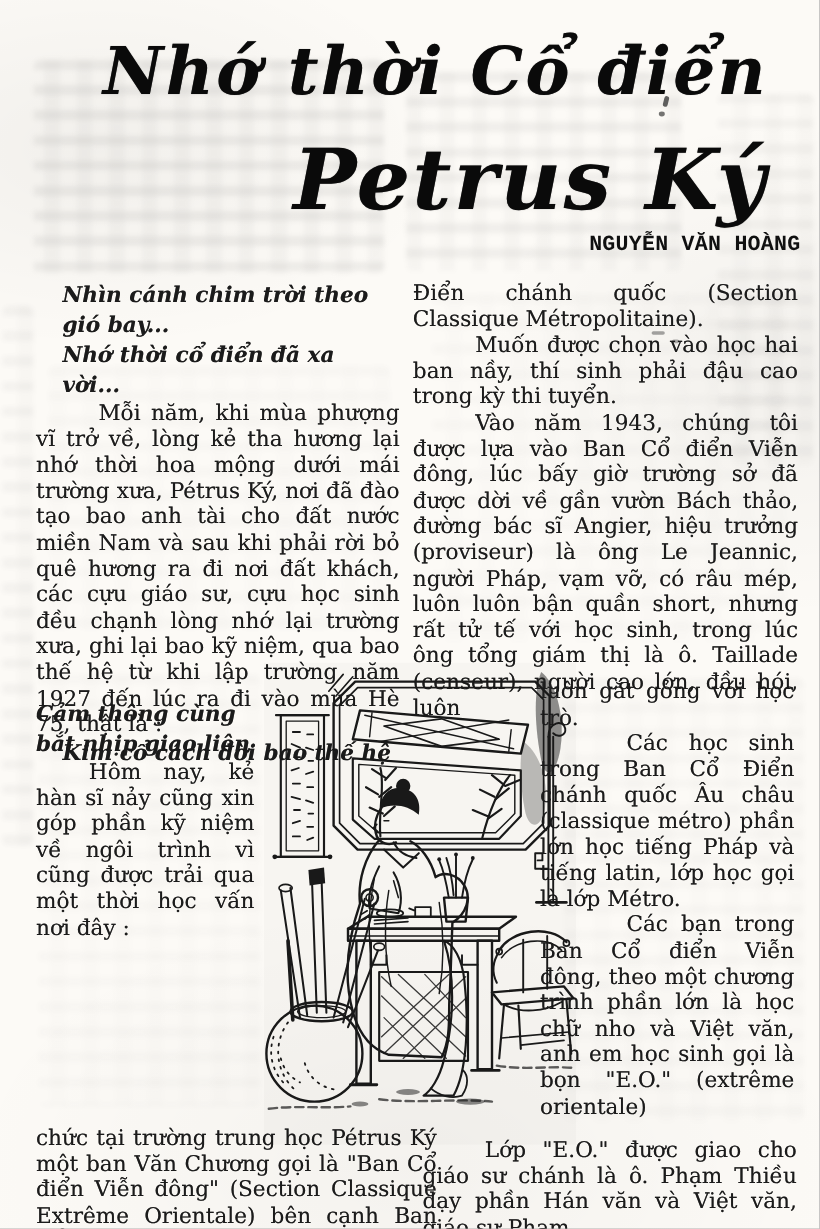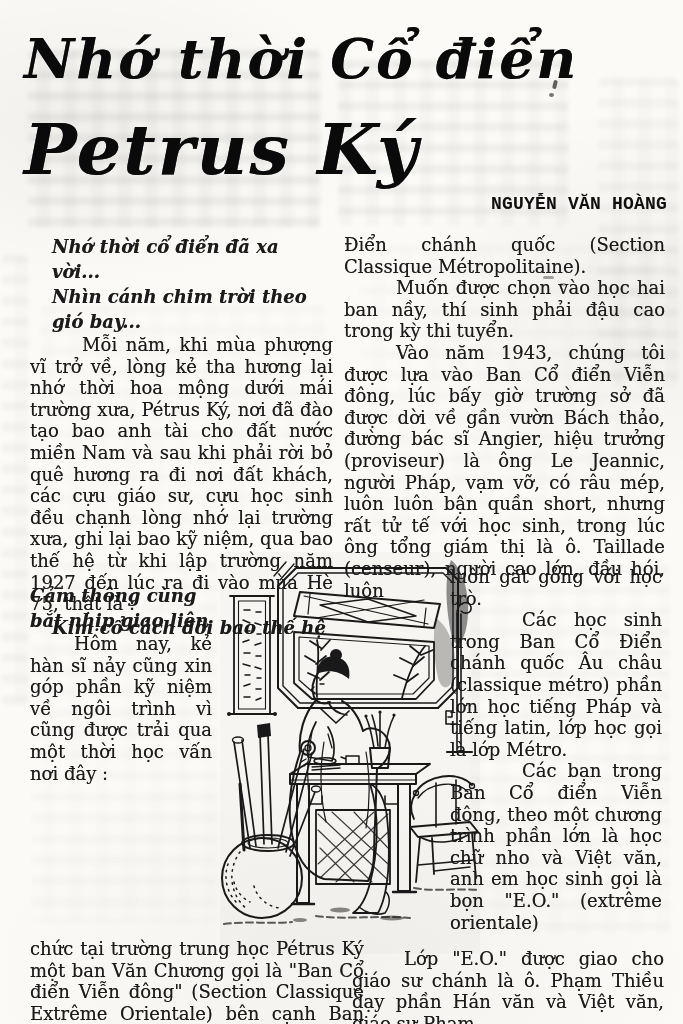--- a/index.html
+++ b/index.html
@@ -31,21 +31,21 @@
   .b6 { left:32px;  top:562px;  width:185px; height:360px; opacity:.15; }
   .b7 { left:360px; top:245px;  width:295px; height:290px; opacity:.13; }
   .b8 { left:40px;  top:305px;  width:285px; height:220px; opacity:.13; }
   .speck { position:absolute; background:#3a3a3a; pointer-events:none; }
   .s1 { left:553px; top:80px;  width:4px;  height:9px;  border-radius:2px; opacity:.8; transform:rotate(14deg); }
   .s2 { left:549px; top:93px;  width:5px;  height:4px;  border-radius:50%; opacity:.7; }
   .s3 { left:543px; top:276px; width:11px; height:3px;  border-radius:2px; opacity:.45; }
   .s4 { left:560px; top:283px; width:6px;  height:3px;  border-radius:2px; opacity:.4; }
 
   .title-line {
-    position:absolute; left:0; width:640px; text-align:left;
+    position:absolute; left:0; width:640px; text-align:right;
     font-style:italic; font-weight:bold; color:#0a0a0a;
     text-shadow:0 0 0.6px rgba(0,0,0,.65);
     letter-spacing:2px; white-space:nowrap;padding-left:24px;
   }
   .t1 { top:26px;  font-size:55px; }
   .t2 { top:108px; font-size:70px; }
   .author {
     position:absolute; top:194px; right:16px;
     font-family:Liberation Mono, monospace; font-weight:bold;
     font-size:18px; letter-spacing:0.2px; color:#101010;
@@ -88,22 +88,22 @@
   <div class="speck s1"></div>
   <div class="speck s2"></div>
   <div class="speck s3"></div>
   <div class="speck s4"></div>
 
   <div class="title-line t1">Nhớ thời Cổ điển</div>
   <div class="title-line t2">Petrus Ký</div>
   <div class="author">NGUYỄN VĂN HOÀNG</div>
 
   <div class="col" id="left-wide">
+    <p class="verse vpad">Nhìn cánh chim trời theo gió bay...</p>
     <p class="verse vpad">Nhớ thời cổ điển đã xa vời...</p>
-    <p class="verse vpad">Nhìn cánh chim trời theo gió bay...</p>
     <p class="ind mt">Mỗi năm, khi mùa phượng vĩ trở về, lòng kẻ tha hương lại nhớ thời hoa mộng dưới mái trường xưa, Pétrus Ký, nơi đã đào tạo bao anh tài cho đất nước miền Nam và sau khi phải rời bỏ quê hương ra đi nơi đất khách, các cựu giáo sư, cựu học sinh đều chạnh lòng nhớ lại trường xưa, ghi lại bao kỹ niệm, qua bao thế hệ từ khi lập trường năm 1927 đến lúc ra đi vào mùa Hè 75, thật là :</p>
     <p class="verse vpad mt">Kim cổ cách đời bao thế hệ</p>
   </div>
 
   <div class="col" id="left-narrow">
     <p class="verse">Cảm thông cùng bắt nhịp giao liên</p>
     <p class="ind-n mt">Hôm nay, kẻ hàn sĩ nảy cũng xin góp phần kỹ niệm về ngôi trình vì cũng được trải qua một thời học vấn nơi đây :</p>
   </div>
 
   <div class="col" id="left-bottom">

